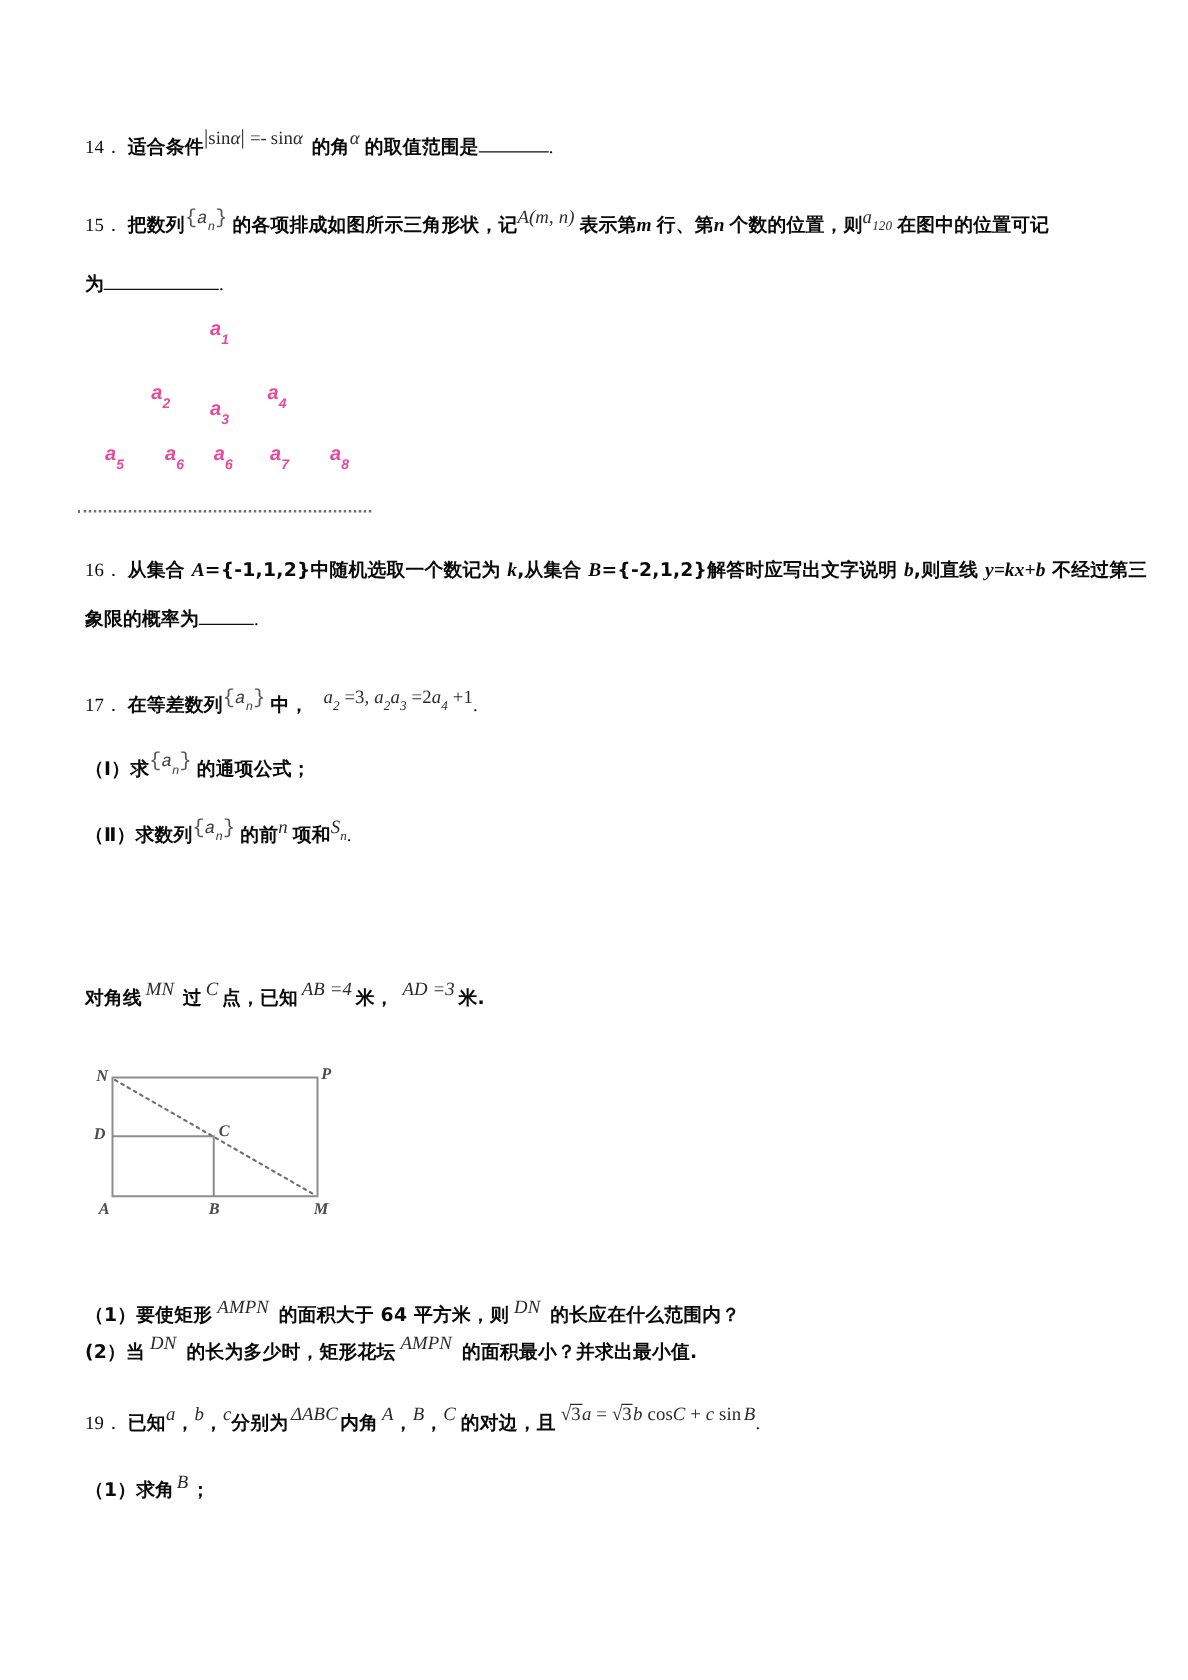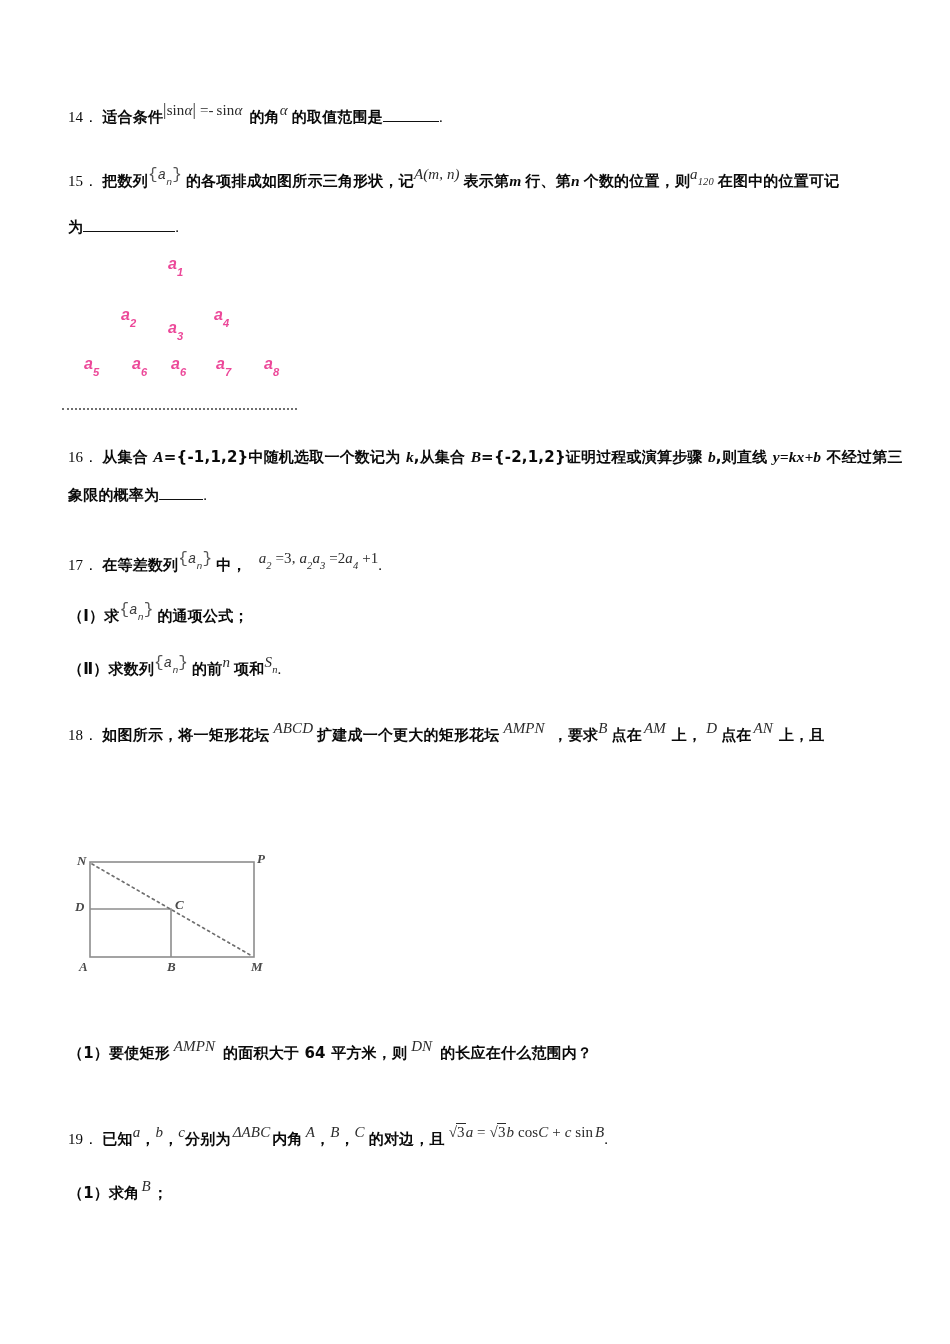--- a/index.html
+++ b/index.html
@@ -158,21 +158,21 @@
     <span class="tri-item" style="left:116px; top:355px;"><span>a</span><span class="sub">6</span></span>
     <span class="tri-item" style="left:155px; top:355px;"><span>a</span><span class="sub">6</span></span>
     <span class="tri-item" style="left:200px; top:355px;"><span>a</span><span class="sub">7</span></span>
     <span class="tri-item" style="left:248px; top:355px;"><span>a</span><span class="sub">8</span></span>
 
     <div class="dotted-rule" style="left:46px; top:408px; width:235px;"></div>
   </div>
 
   <div class="line" style="left:52px; top:448px;">
     <span class="num">16．</span>
-    <span class="cjk">从集合 </span><span class="bi">A</span><span class="cjk">={-1,1,2}中随机选取一个数记为 </span><span class="bi">k</span><span class="cjk">,从集合 </span><span class="bi">B</span><span class="cjk">={-2,1,2}证明过程或演算步骤 </span><span class="bi">b</span><span class="cjk">,则直线 </span><span class="bi">y=kx+b</span><span class="cjk"> 不经过第三</span>
+    <span class="cjk">从集合 </span><span class="bi">A</span><span class="cjk">={-1,1,2}中随机选取一个数记为 </span><span class="bi">k</span><span class="cjk">,从集合 </span><span class="bi">B</span><span class="cjk">={-2,1,2}解答时应写出文字说明 </span><span class="bi">b</span><span class="cjk">,则直线 </span><span class="bi">y=kx+b</span><span class="cjk"> 不经过第三</span>
   </div>
   <div class="line" style="left:52px; top:486px;">
     <span class="cjk">象限的概率为</span><span class="blank" style="width:44px;"></span><span class="num">.</span>
   </div>
 
 
   <div class="line" style="left:52px; top:556px;">
     <span class="num">17．</span>
     <span class="cjk">在等差数列</span><span class="seqbr"><span class="brace">{</span><span>a</span><span class="sub">n</span><span class="brace">}</span></span>
     <span class="cjk">中，</span>
@@ -183,31 +183,26 @@
     <span class="cjk">（Ⅰ）求</span><span class="seqbr"><span class="brace">{</span><span>a</span><span class="sub">n</span><span class="brace">}</span></span>
     <span class="cjk">的通项公式；</span>
   </div>
 
   <div class="line" style="left:52px; top:660px;">
     <span class="cjk">（Ⅱ）求数列</span><span class="seqbr"><span class="brace">{</span><span>a</span><span class="sub">n</span><span class="brace">}</span></span>
     <span class="cjk">的前</span><span class="math raise">n</span>
     <span class="cjk">项和</span><span class="math raise"><span>S</span><span class="sub">n</span></span><span class="num">.</span>
   </div>
 
-  <div class="line" style="left:52px; top:726px;">
-    <span class="num">18．</span>
-    <span class="cjk">如图所示，将一矩形花坛</span><span class="math raise" style="padding:0 4px;">ABCD</span><span class="cjk">扩建成一个更大的矩形花坛</span><span class="math raise" style="padding:0 4px;">AMPN</span>
-    <span class="cjk">，要求</span><span class="math raise">B</span>
-    <span class="cjk">点在</span><span class="math raise" style="padding:0 2px;">AM</span>
-    <span class="cjk">上，</span>
-    <span class="math raise">D</span>
-    <span class="cjk">点在</span><span class="math raise" style="padding:0 2px;">AN</span>
-    <span class="cjk">上，且</span>
-  </div>
-
+
+  <div class="line" style="left:52px; top:790px;">
+    <span class="cjk">对角线</span><span class="math raise" style="padding:0 3px;">MN</span>
+    <span class="cjk">过</span><span class="math raise" style="padding:0 3px;">C</span><span class="cjk">点，已知</span><span class="math raise" style="padding:0 3px;">AB =4</span><span class="cjk">米，</span>
+    <span class="math raise" style="padding:0 3px;">AD =3</span><span class="cjk">米.</span>
+  </div>
 
   <div class="figure" style="left:55px; top:845px; width:230px; height:140px;">
     <svg width="230" height="140" viewBox="0 0 230 140">
 
       <rect x="19" y="17" width="164" height="95" fill="none" stroke="#8d8d8d" stroke-width="1.6"></rect>
 
       <path d="M19 64 L100 64 L100 112" fill="none" stroke="#8d8d8d" stroke-width="1.6"></path>
 
       <line x1="21" y1="19" x2="181" y2="111" stroke="#6f6f6f" stroke-width="1.7" stroke-dasharray="2.2 3.6" stroke-linecap="round"></line>
     </svg>
@@ -219,20 +214,25 @@
     <span class="fig-label" style="left:96px; top:114px;">B</span>
     <span class="fig-label" style="left:180px;top:114px;">M</span>
   </div>
 
   <div class="line" style="left:52px; top:1010px;margin-top:34px;">
     <span class="cjk">（1）要使矩形</span><span class="math raise" style="padding:0 4px;">AMPN</span>
     <span class="cjk">的面积大于 64 平方米，则</span><span class="math raise" style="padding:0 4px;">DN</span>
     <span class="cjk">的长应在什么范围内？</span>
   </div>
 
+  <div class="line" style="left:52px; top:1073px;">
+    <span class="cjk">(2）当</span><span class="math raise" style="padding:0 4px;">DN</span>
+    <span class="cjk">的长为多少时，矩形花坛</span><span class="math raise" style="padding:0 4px;">AMPN</span>
+    <span class="cjk">的面积最小？并求出最小值.</span>
+  </div>
 
   <div class="line" style="left:52px; top:1130px;">
     <span class="num">19．</span>
     <span class="cjk">已知</span><span class="math raise">a</span><span class="cjk">，</span><span class="math raise">b</span><span class="cjk">，</span><span class="math raise">c</span><span class="cjk">分别为</span><span class="math raise" style="padding:0 2px;">ΔABC</span><span class="cjk">内角</span><span class="math raise" style="padding-left:3px;">A</span><span class="cjk">，</span><span class="math raise">B</span><span class="cjk">，</span><span class="math raise">C</span>
     <span class="cjk">的对边，且</span><span class="math raise" style="padding-left:4px;"><span class="mathup">√</span><span class="mathup sqrt">3</span><span>a</span><span class="mathup"> =</span> <span class="mathup">√</span><span class="mathup sqrt">3</span><span>b</span> <span class="mathup">cos</span><span>C</span><span class="mathup"> + </span><span>c</span> <span class="mathup">sin</span><span style="padding-left:2px;">B</span></span><span class="num">.</span>
   </div>
 
   <div class="line" style="left:52px; top:1184px;">
     <span class="cjk">（1）求角</span><span class="math raise" style="padding:0 2px;">B</span><span class="cjk">；</span>
   </div>

